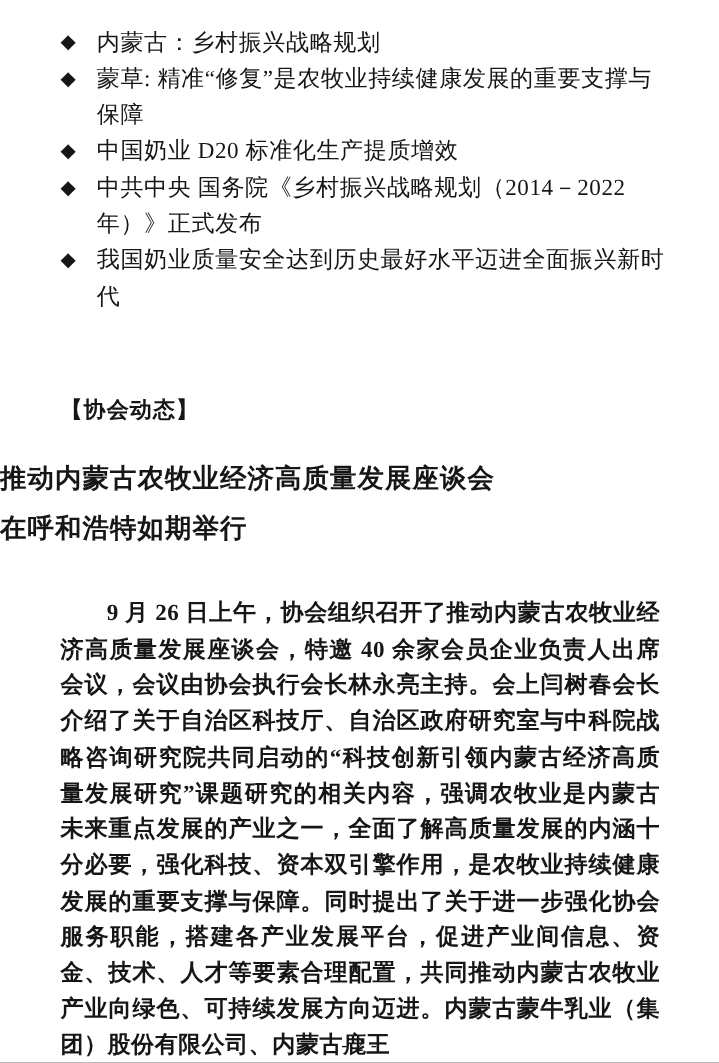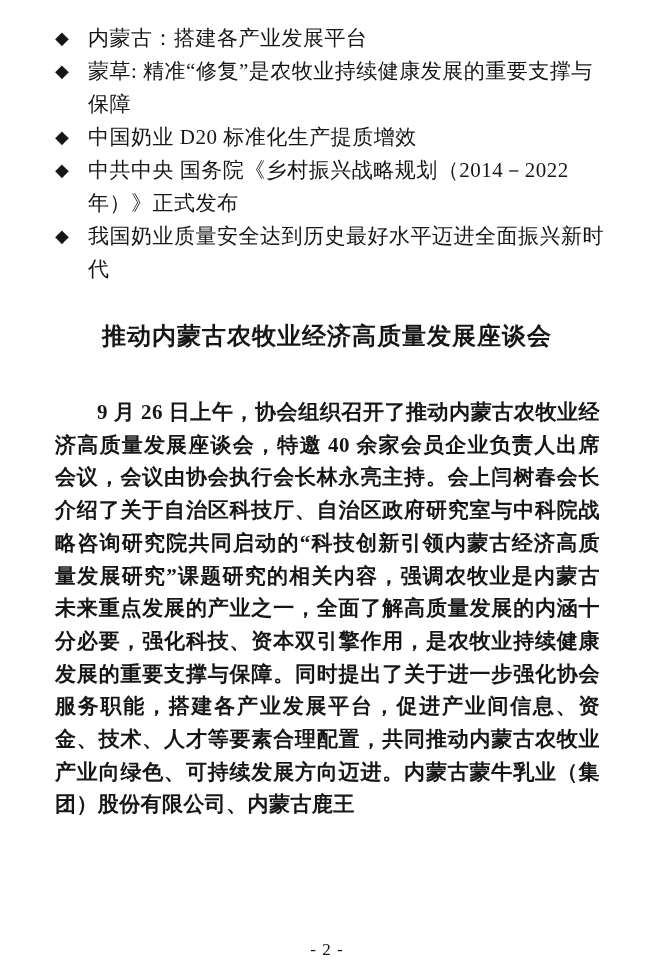--- a/index.html
+++ b/index.html
@@ -38,21 +38,20 @@
     margin: 74px 0 0 55px;
     font-family: "Liberation Sans", "DejaVu Sans", sans-serif;
     font-weight: bold;
     font-size: 20px;
     line-height: 26px;
     letter-spacing: 1px;
   }
   
   .article-title {
     margin-top: 28px;
-    text-align: center;
     font-weight: bold;
     font-size: 24px;
     line-height: 45px;
     letter-spacing: 1px;
   }
   .article-title-line { display: block; }
   
   .article-body {
     margin: 37px 54px 0 55px;
     font-size: 21px;
@@ -75,42 +74,44 @@
   }
 </style>
 </head>
 <body>
 
 <div class="page">
 
   <div class="headlines">
     <div class="headline-item">
       <span class="bullet">◆</span>
-      <span class="headline-text">内蒙古：搭建各产业发展平台</span>
+      <span class="headline-text">内蒙古：乡村振兴战略规划</span>
     </div>
     <div class="headline-item">
       <span class="bullet">◆</span>
       <span class="headline-text">蒙草: 精准“修复”是农牧业持续健康发展的重要支撑与保障</span>
     </div>
     <div class="headline-item">
       <span class="bullet">◆</span>
       <span class="headline-text">中国奶业 D20 标准化生产提质增效</span>
     </div>
     <div class="headline-item">
       <span class="bullet">◆</span>
       <span class="headline-text">中共中央 国务院《乡村振兴战略规划（2014－2022 年）》正式发布</span>
     </div>
     <div class="headline-item">
       <span class="bullet">◆</span>
       <span class="headline-text">我国奶业质量安全达到历史最好水平迈进全面振兴新时代</span>
     </div>
   </div>
 
+  <div class="section-header">【协会动态】</div>
 
   <div class="article-title">
     <span class="article-title-line">推动内蒙古农牧业经济高质量发展座谈会</span>
+    <span class="article-title-line">在呼和浩特如期举行</span>
   </div>
 
   <div class="article-body">9 月 26 日上午，协会组织召开了推动内蒙古农牧业经济高质量发展座谈会，特邀 40 余家会员企业负责人出席会议，会议由协会执行会长林永亮主持。会上闫树春会长介绍了关于自治区科技厅、自治区政府研究室与中科院战略咨询研究院共同启动的“科技创新引领内蒙古经济高质量发展研究”课题研究的相关内容，强调农牧业是内蒙古未来重点发展的产业之一，全面了解高质量发展的内涵十分必要，强化科技、资本双引擎作用，是农牧业持续健康发展的重要支撑与保障。同时提出了关于进一步强化协会服务职能，搭建各产业发展平台，促进产业间信息、资金、技术、人才等要素合理配置，共同推动内蒙古农牧业产业向绿色、可持续发展方向迈进。内蒙古蒙牛乳业（集团）股份有限公司、内蒙古鹿王</div>
 
   <div class="page-number">- 2 -</div>
 
 </div>
 
 </body></html>

